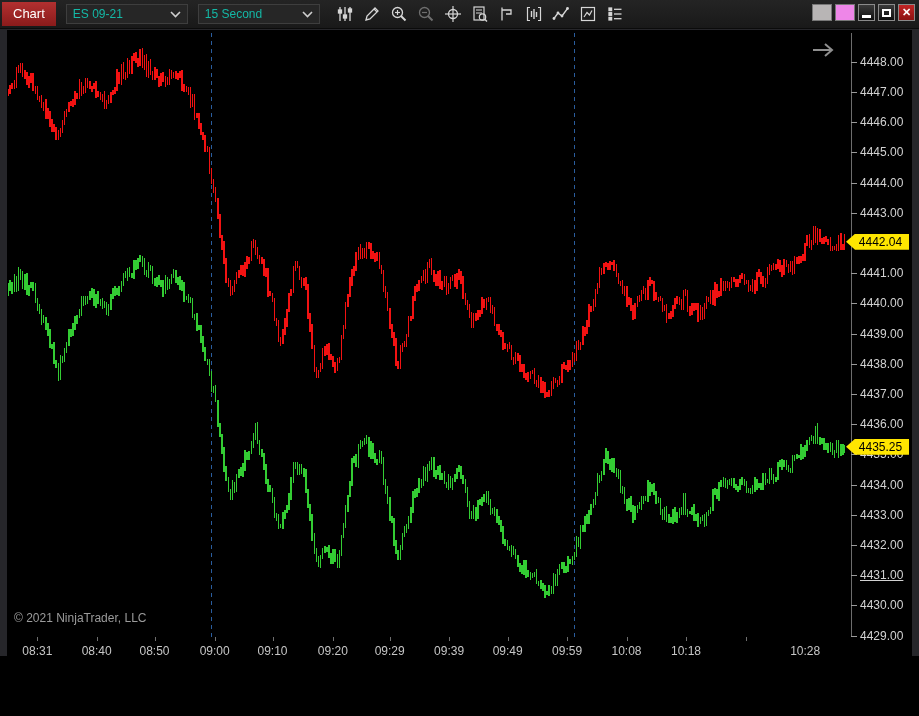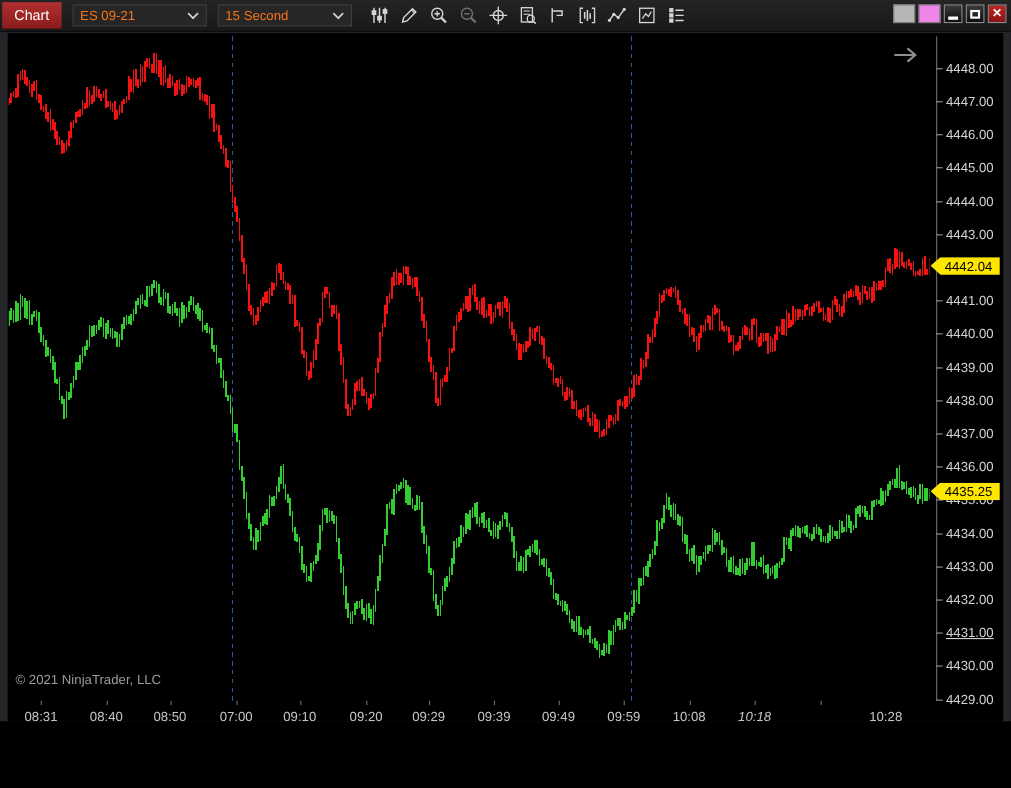--- a/index.html
+++ b/index.html
@@ -17,21 +17,21 @@
     display:flex; align-items:center;
   }
   .chart-tab {
     margin-left:2px; height:24px; padding:4px 11px 0;
     background:linear-gradient(#b23030,#8a1b1b);
     color:#fff; font-size:13px;
   }
   .dropdown {
     width:122px; height:20px; margin-left:10px; padding:0 6px;
     background:#262626; border:1px solid #3e3e3e;
-    color:#f97316; font-size:12px;
+    color:#14b8a6; font-size:12px;
     display:flex; align-items:center; cursor:default;
   }
   .dropdown .dd-label { flex:1; overflow:hidden; white-space:nowrap; }
   .tb-icons { display:flex; align-items:center; margin-left:12px; }
   .tbtn { width:27px; height:24px; display:flex; align-items:center; justify-content:center; }
   .winbtns { position:absolute; right:4px; top:4px; display:flex; align-items:center; gap:3px; }
   .swatch { width:20px; height:17px; border:1px solid #777; }
   .wbtn {
     width:17px; height:17px; border:1px solid #8a8a8a;
     background:linear-gradient(#3a3a3a,#0e0e0e);
@@ -299,37 +299,37 @@
       </div>
 
     <div id="x-axis">
         <div class="xtick" style="left: 29.3px;"></div>
         <div class="xlabel" style="left: 29.3px;">08:31</div>
         <div class="xtick" style="left: 88.7px;"></div>
         <div class="xlabel" style="left: 88.7px;">08:40</div>
         <div class="xtick" style="left: 146.5px;"></div>
         <div class="xlabel" style="left: 146.5px;">08:50</div>
         <div class="xtick" style="left: 206.7px;"></div>
-        <div class="xlabel" style="left: 206.7px;">07:00</div>
+        <div class="xlabel" style="left: 206.7px;">09:00</div>
         <div class="xtick" style="left: 264.5px;"></div>
         <div class="xlabel" style="left: 264.5px;">09:10</div>
         <div class="xtick" style="left: 324.8px;"></div>
         <div class="xlabel" style="left: 324.8px;">09:20</div>
         <div class="xtick" style="left: 381.7px;"></div>
         <div class="xlabel" style="left: 381.7px;">09:29</div>
         <div class="xtick" style="left: 441.1px;"></div>
         <div class="xlabel" style="left: 441.1px;">09:39</div>
         <div class="xtick" style="left: 499.7px;"></div>
         <div class="xlabel" style="left: 499.7px;">09:49</div>
         <div class="xtick" style="left: 559.1px;"></div>
         <div class="xlabel" style="left: 559.1px;">09:59</div>
         <div class="xtick" style="left: 618.5px;"></div>
         <div class="xlabel" style="left: 618.5px;">10:08</div>
         <div class="xtick" style="left: 678px;"></div>
-        <div class="xlabel" style="left: 678px; font-style: italic;">10:18</div>
+        <div class="xlabel" style="left: 678px;">10:18</div>
         <div class="xtick" style="left: 738.2px;"></div>
         <div class="xlabel" style="left: 738.2px; margin-left: 37px;">10:28</div>
       </div>
 
     <div id="scroll-row">
       <div id="scroll-left-btn">
         <div class="tri-left"></div>
       </div>
       <div id="scroll-grip">
         <div class="ridges"></div>

